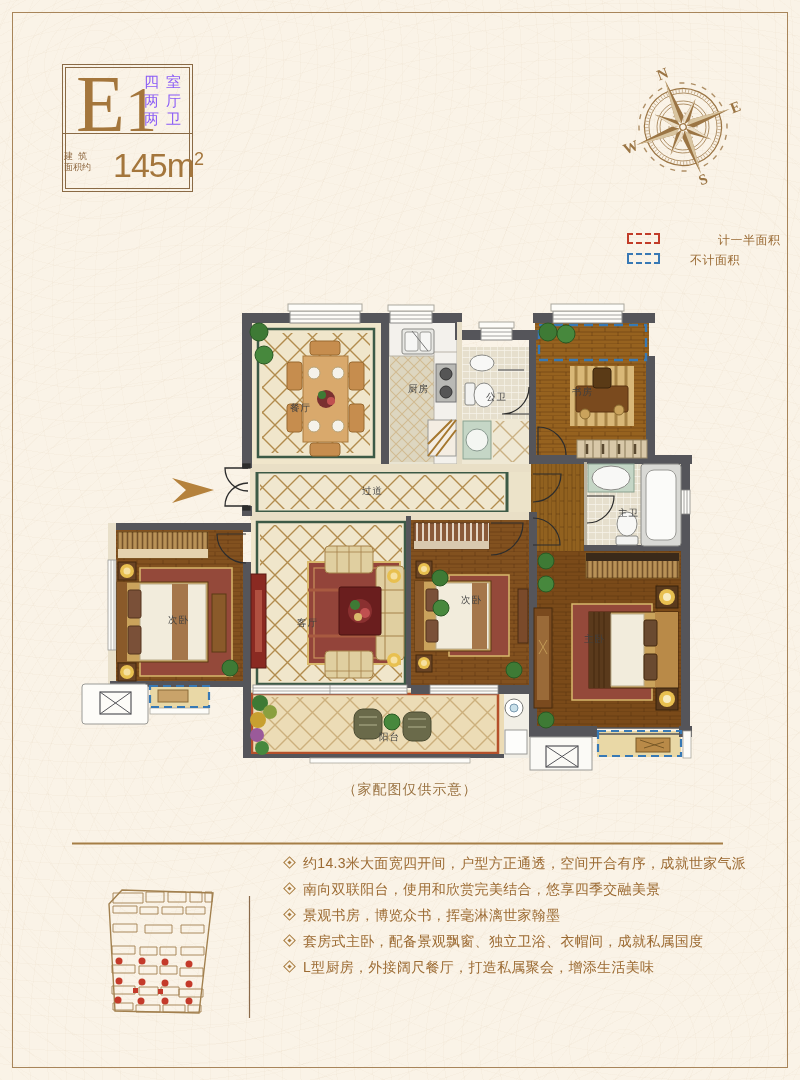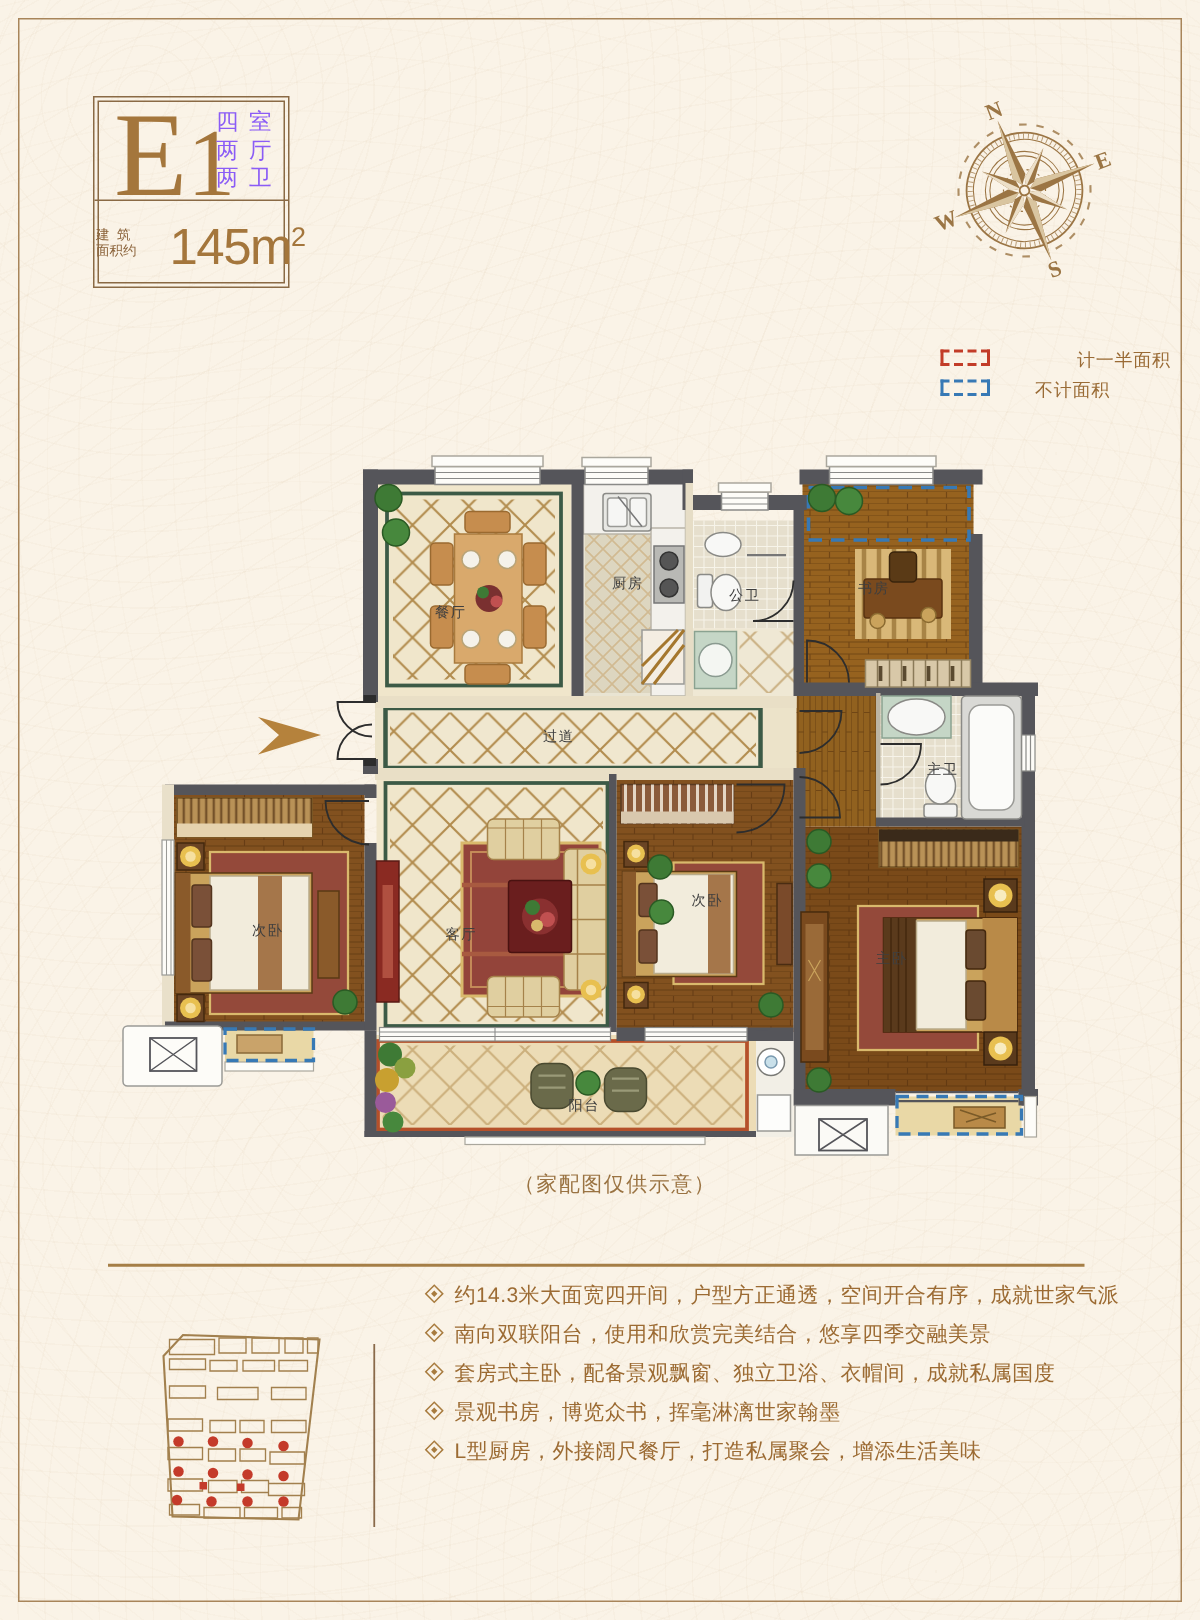--- a/index.html
+++ b/index.html
@@ -56,22 +56,22 @@
 
 <div class="dash" style="left:627px;top:253px;border:2.5px dashed #3779b5;"></div>
 
 <div class="leg" style="left:690px;top:252px;">不计面积</div>
 
 <div class="caption">（家配图仅供示意）</div>
 
 <div class="bullets">
   <div class="brow"><span class="dia"><i></i></span>约14.3米大面宽四开间，户型方正通透，空间开合有序，成就世家气派</div>
   <div class="brow"><span class="dia"><i></i></span>南向双联阳台，使用和欣赏完美结合，悠享四季交融美景</div>
+  <div class="brow"><span class="dia"><i></i></span>景观书房，博览众书，挥毫淋漓世家翰墨</div>
   <div class="brow"><span class="dia"><i></i></span>套房式主卧，配备景观飘窗、独立卫浴、衣帽间，成就私属国度</div>
-  <div class="brow"><span class="dia"><i></i></span>景观书房，博览众书，挥毫淋漓世家翰墨</div>
   <div class="brow"><span class="dia"><i></i></span>L型厨房，外接阔尺餐厅，打造私属聚会，增添生活美味</div>
 </div>
 
 <svg width="800" height="1080" viewBox="0 0 800 1080">
 <defs>
 <pattern id="diag12" width="25" height="25" patternUnits="userSpaceOnUse">
   <path d="M0,0 L25,25 M25,0 L0,25" stroke="#b28c4e" stroke-width="1.4" fill="none"></path>
 </pattern>
 <pattern id="diag8" width="12" height="12" patternUnits="userSpaceOnUse">
   <path d="M0,0 L12,12 M12,0 L0,12" stroke="#c9a873" stroke-width="1.1" fill="none"></path>

